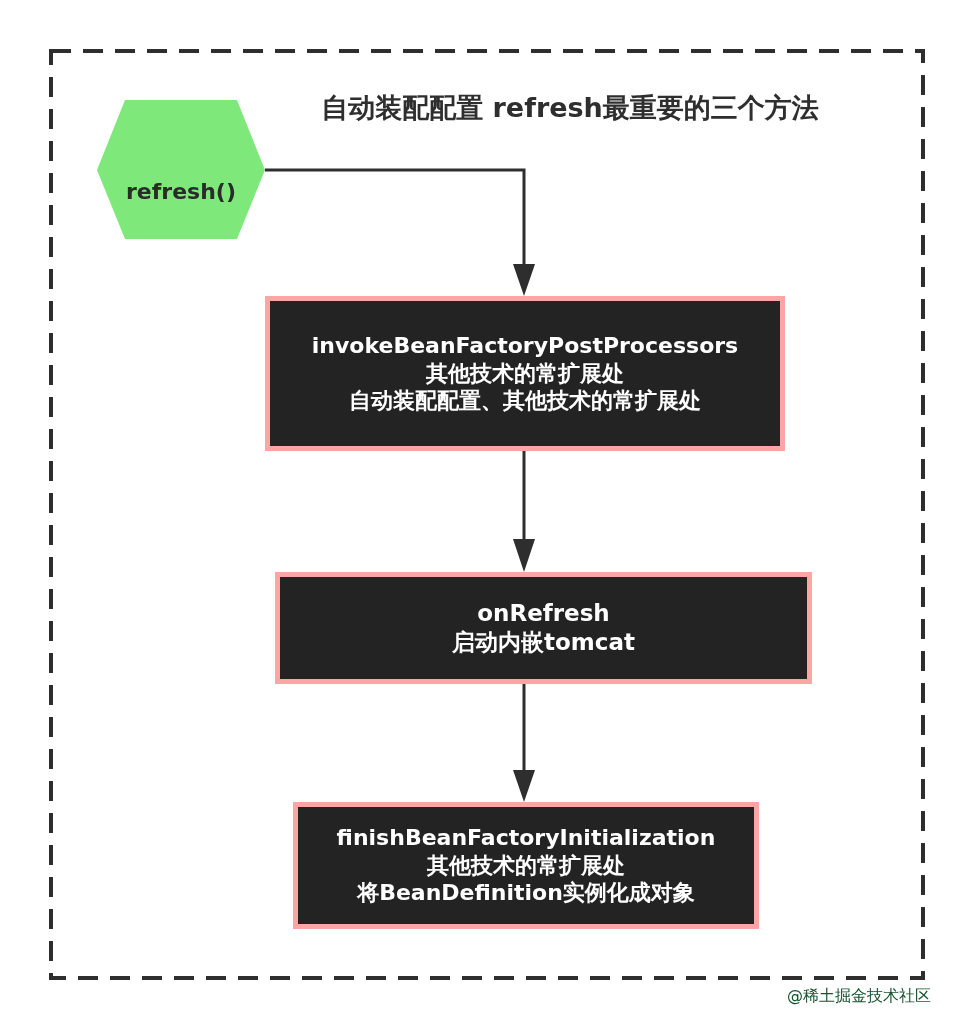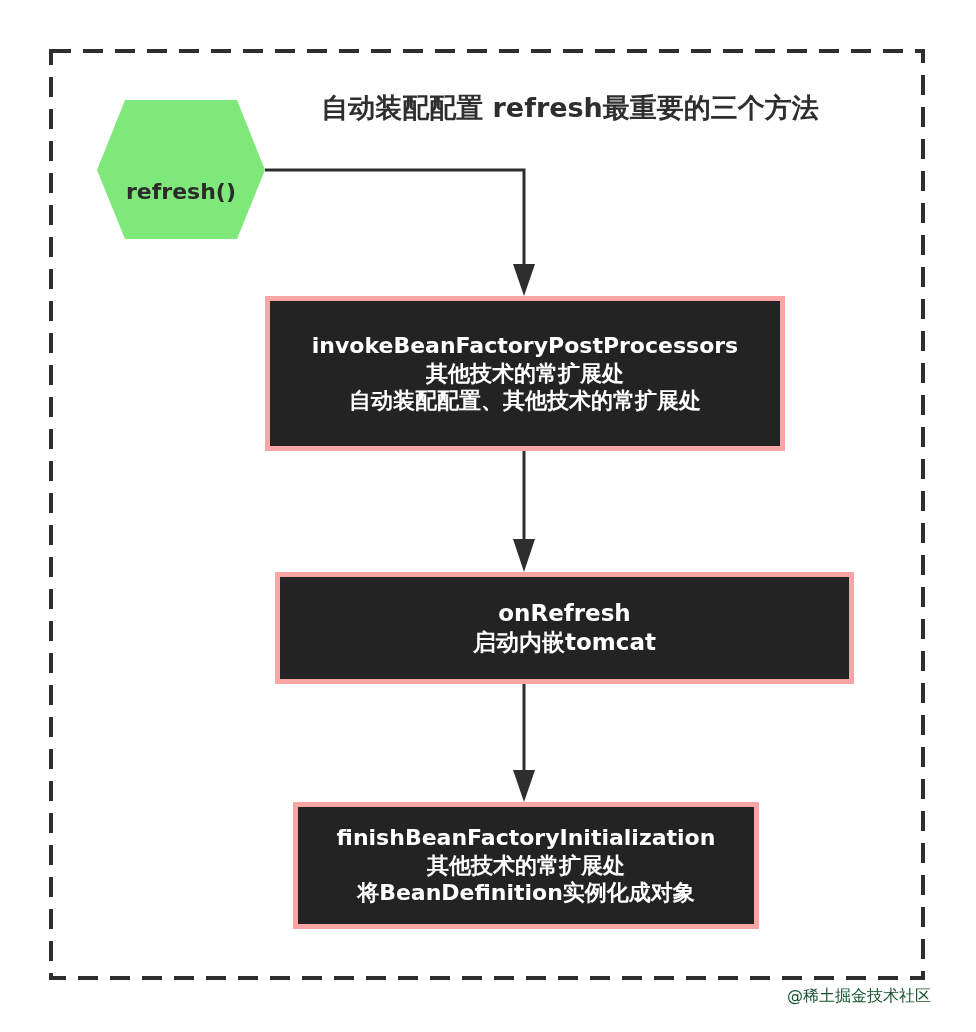--- a/index.html
+++ b/index.html
@@ -7,21 +7,21 @@
          font-family:"DejaVu Sans","Liberation Sans",sans-serif; }
   .title { position:absolute; left:300px; top:90px; width:540px; text-align:center;
            font-size:27px; font-weight:bold; color:#2e2e2e; letter-spacing:0px; white-space:nowrap; }
   .hex-label { position:absolute; left:97px; top:155px; width:168px; text-align:center;
            font-size:22px; font-weight:bold; color:#2b2b2b;margin-top:24px; }
   .box { position:absolute; background:#232323; border:5px solid #fca5a5; box-sizing:border-box;
          color:#ffffff; font-weight:bold; text-align:center; display:flex; flex-direction:column;
          justify-content:center; align-items:center; line-height:1.25; }
   .box span { display:block; white-space:nowrap; }
   #box1 { left:265px; top:296px; width:520px; height:155px; font-size:22px; }
-  #box2 { left:275px; top:572px; width:579px; height:112px; font-size:23px; }
+  #box2 { left:275px; top:572px; width:537px; height:112px; font-size:23px; }
   #box3 { left:293px; top:802px; width:466px; height:127px; font-size:22px;align-items:center; }
   .watermark { position:absolute; left:787px; top:986px; font-size:16px; color:#14532d; white-space:nowrap; }
   svg.lines { position:absolute; left:0; top:0; }
 </style>
 </head>
 <body>
 
 <svg class="lines" width="976" height="1032">
 
   <rect x="51" y="51" width="872" height="927" fill="none" stroke="#2e2e2e" stroke-width="4" stroke-dasharray="20,12"></rect>

